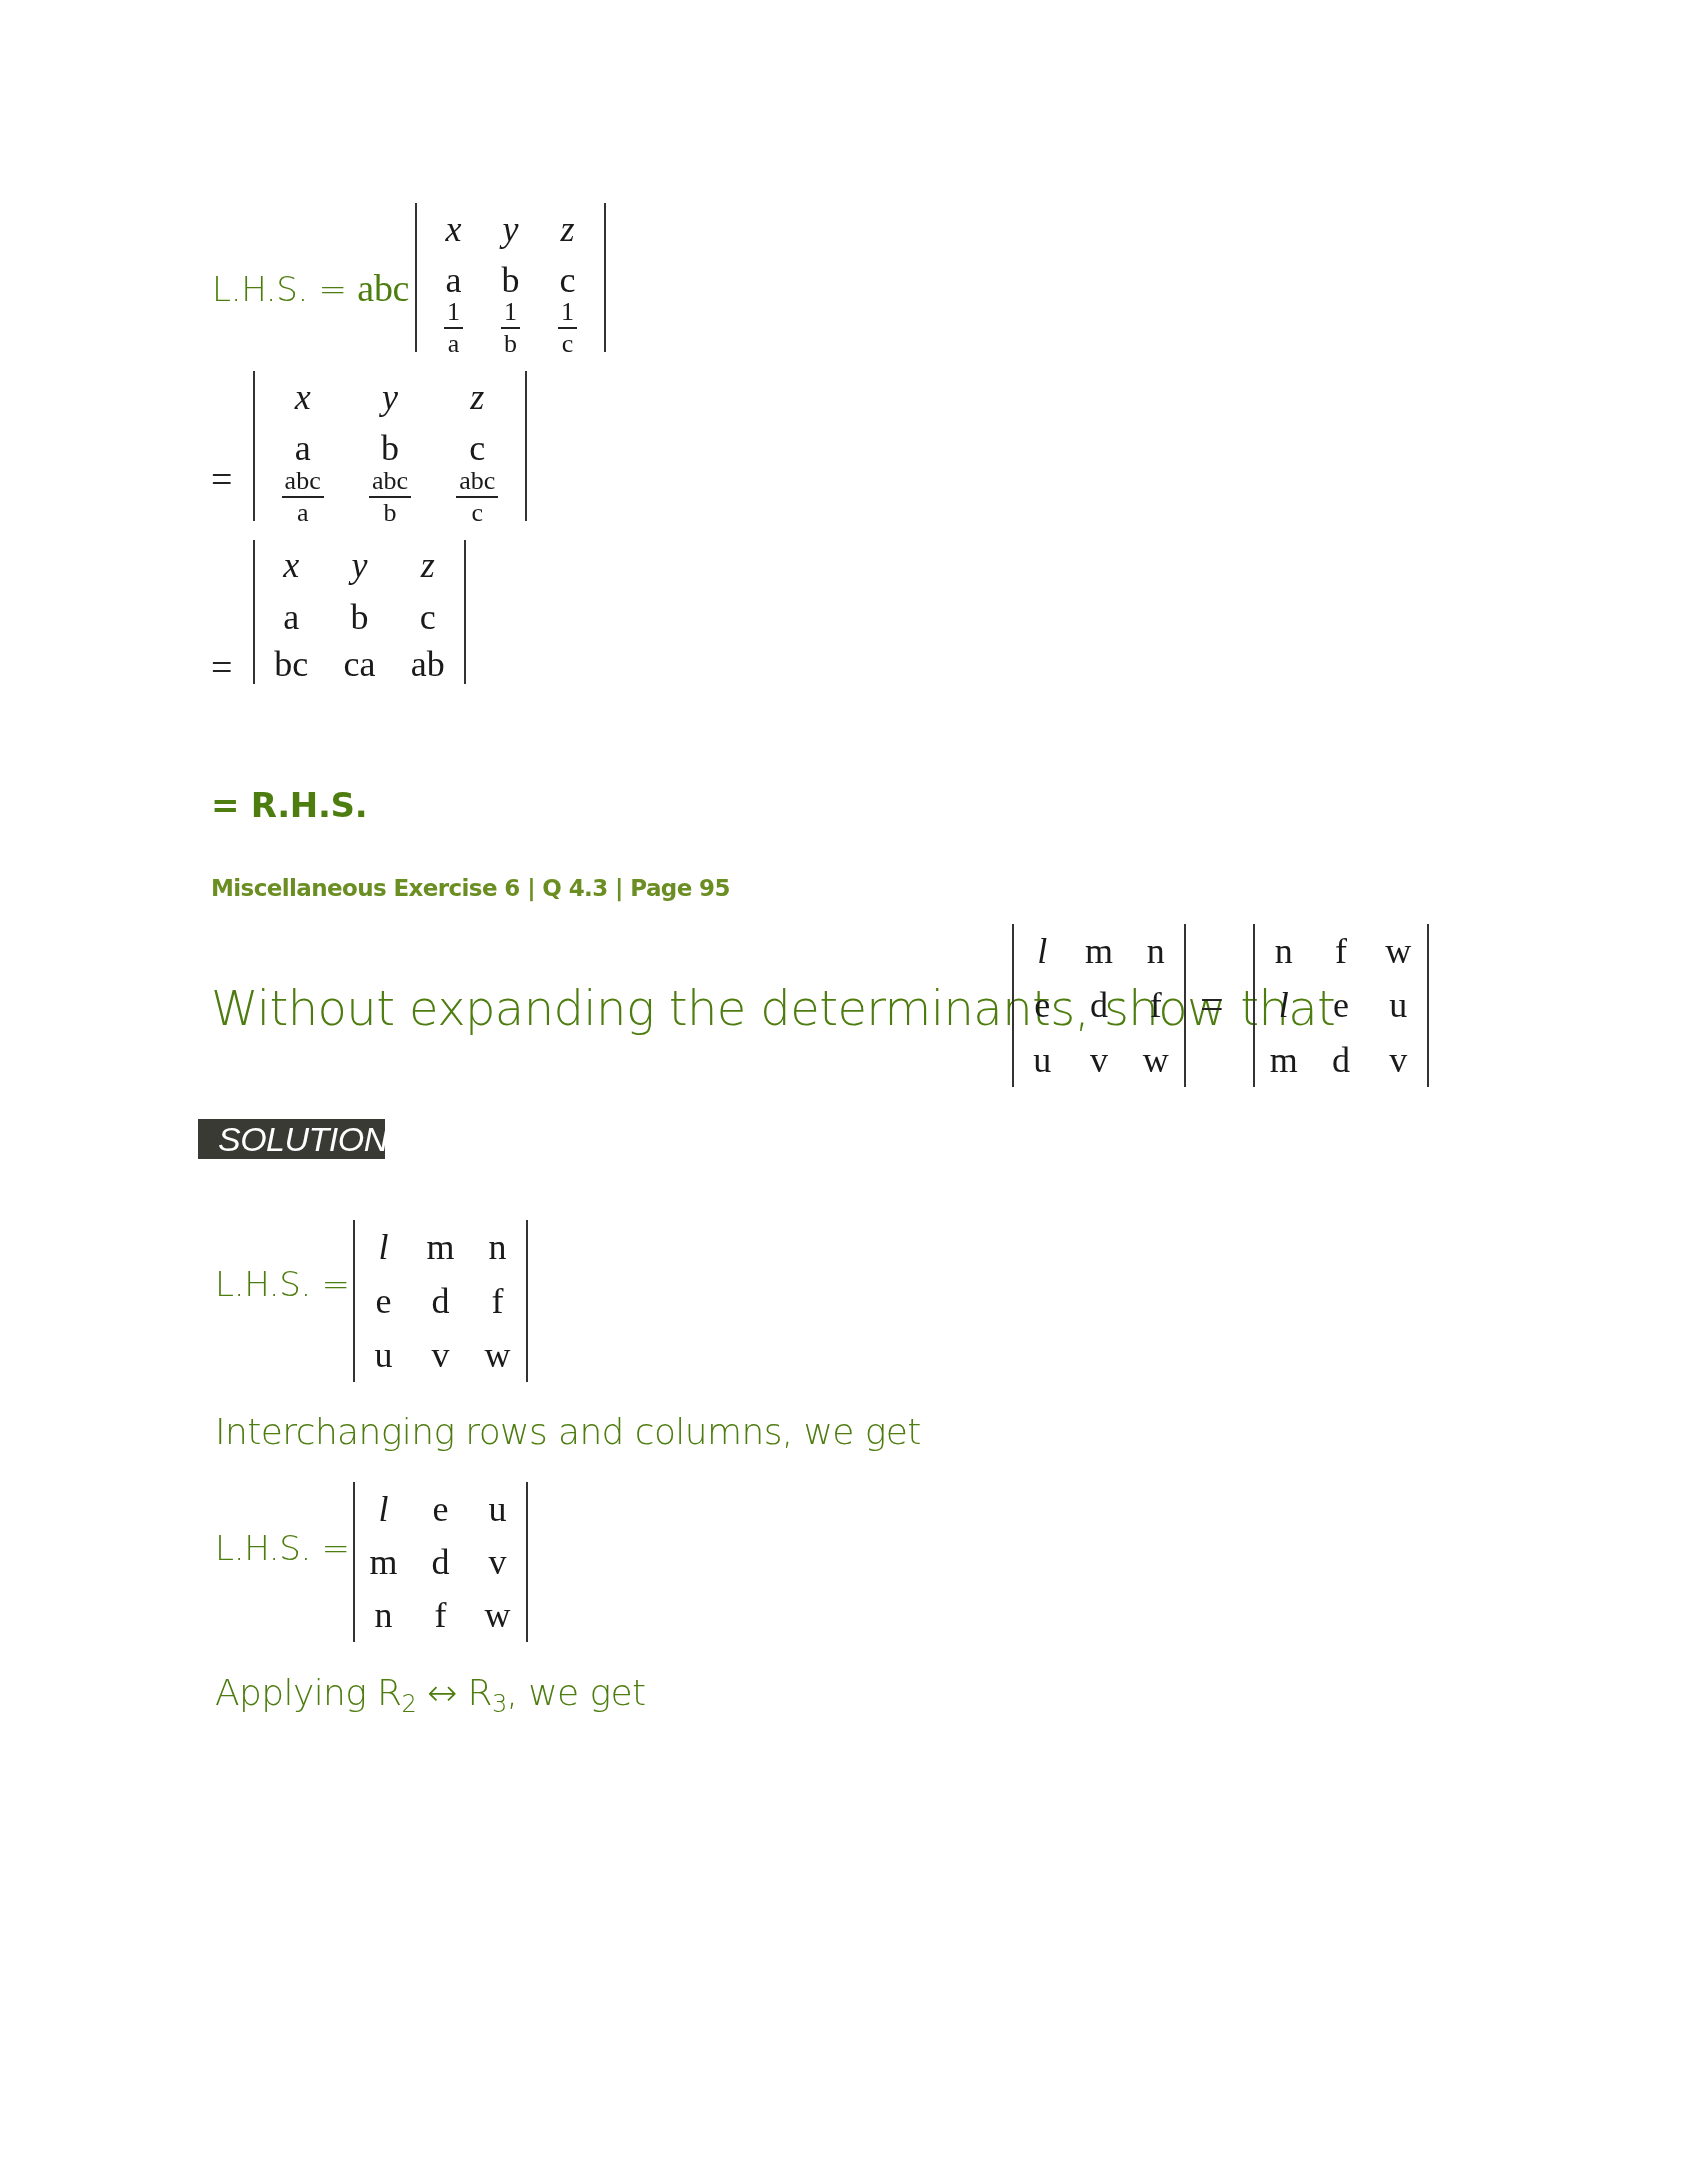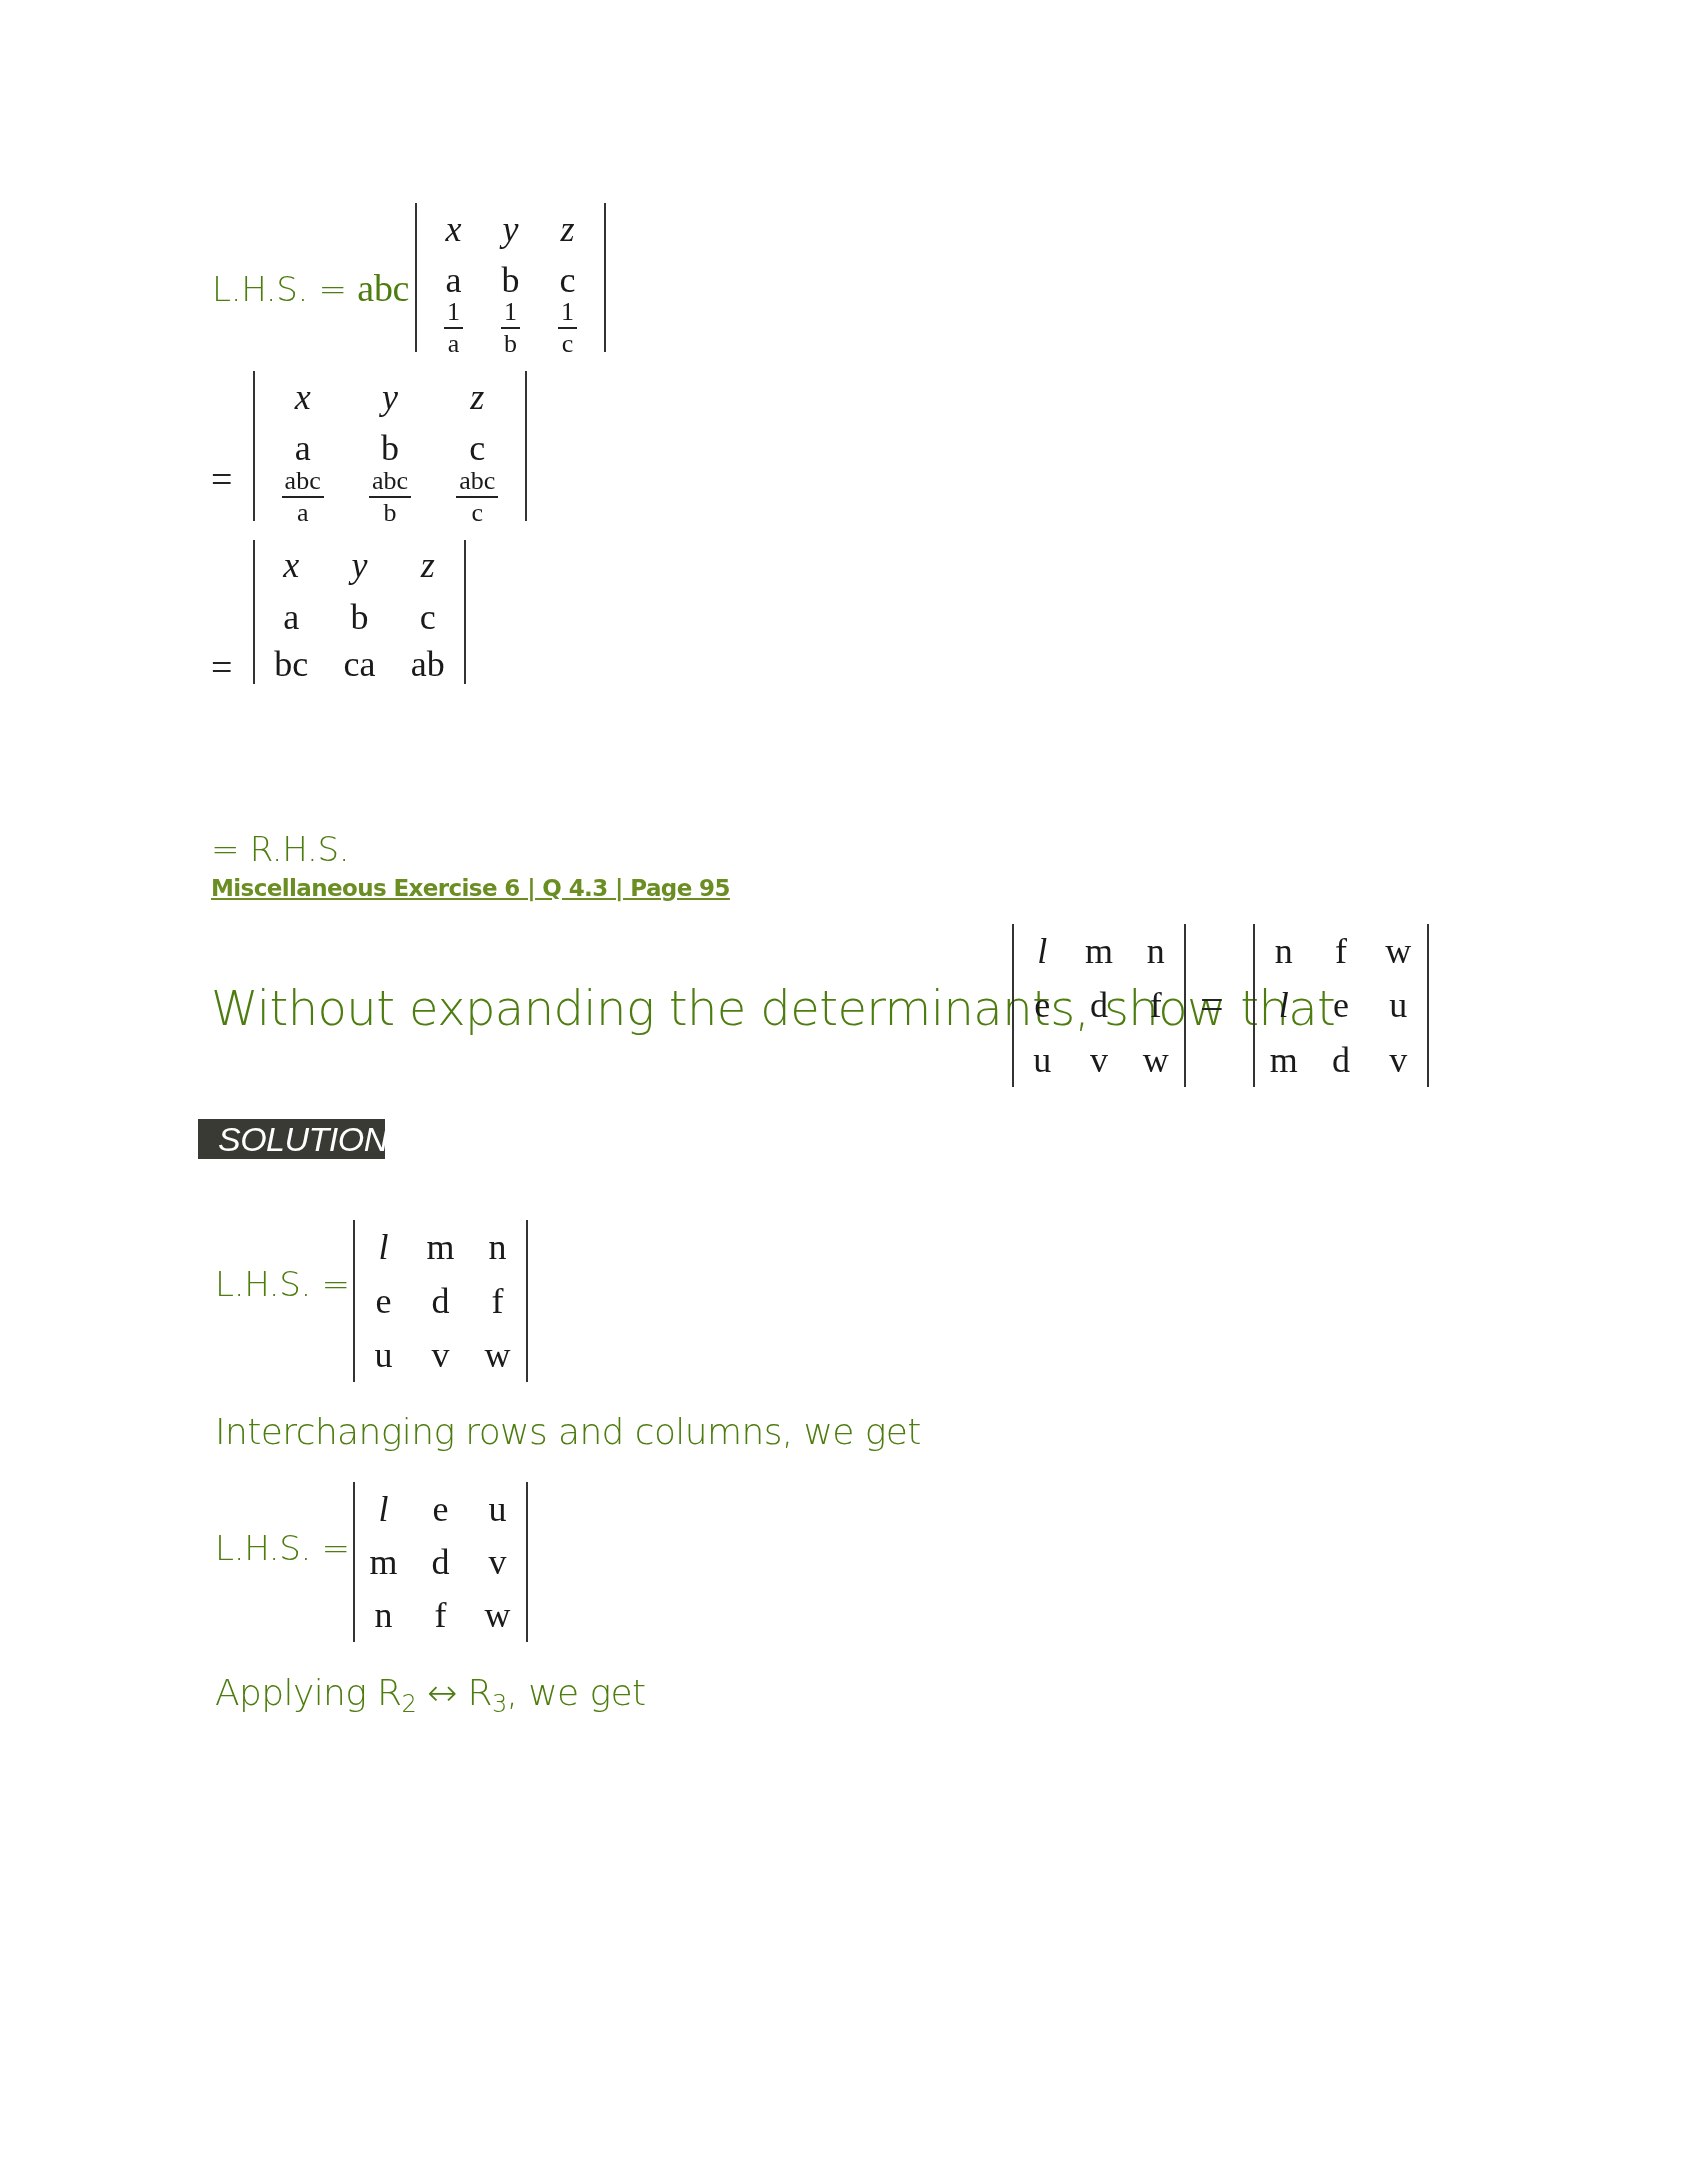--- a/index.html
+++ b/index.html
@@ -8,21 +8,21 @@
   .serif { font-family: "Liberation Serif", "DejaVu Serif", serif; }
   .abs { position: absolute; }
   .txt { font-size: 34px; white-space: nowrap; line-height: 1; color: #4d7c0f; letter-spacing: -0.3px; }
   .det { position: absolute; border-left: 2px solid #333; border-right: 2px solid #333; box-sizing: border-box; }
   .det-grid { position: absolute; left: 0; right: 0; top: 0; bottom: 0; display: grid; }
   .cell { display: flex; align-items: center; justify-content: center; font-family: "Liberation Serif", "DejaVu Serif", serif; font-size: 36px; color: #1a1a1a; }
   .cell.ital { font-style: italic; }
   .frac { display: inline-flex; flex-direction: column; align-items: center; line-height: 1; font-size: 26px; }
   .frac .num { padding: 0 3px 2px 3px; border-bottom: 2px solid #222; }
   .frac .den { padding-top: 2px; }
-  .heading { font-family: "DejaVu Sans", "Liberation Sans", sans-serif; font-size: 23px; font-weight: bold; color: #6b8e23; white-space: nowrap; letter-spacing: -0.6px; text-decoration: underline; }
+  .heading { font-family: "DejaVu Sans", "Liberation Sans", sans-serif; font-size: 23px; font-weight: bold; color: #6b8e23; white-space: nowrap; letter-spacing: -0.6px; }
   .solution { background: #3a3a34; color: #ffffff; font-family: "Liberation Sans", sans-serif; font-style: italic; font-size: 34px; line-height: 40px; padding: 0 0 0 20px; letter-spacing: -0.5px; }
   .eqsign { font-family: "Liberation Serif", serif; font-size: 38px; }
   sub { font-size: 24px; vertical-align: -7px; line-height: 0; }
 </style>
 </head>
 <body>
 
 <div class="abs txt sans" style="left:212px; top:269px;">
   <span>L.H.S. = </span><span class="serif" style="font-size:38px;">abc</span>
 </div>
@@ -94,21 +94,21 @@
     <div class="cell ital">z</div>
     <div class="cell">a</div>
     <div class="cell">b</div>
     <div class="cell">c</div>
     <div class="cell">bc</div>
     <div class="cell">ca</div>
     <div class="cell">ab</div>
   </div>
 </div>
 
-<div class="abs txt sans" style="left:211px; top:832px;">= R.H.S.</div>
+<div class="abs txt sans" style="left:211px; top:788px;font-weight:bold;">= R.H.S.</div>
 
 <div class="abs heading" style="left:211px; top:875px;">Miscellaneous Exercise 6 | Q 4.3 | Page 95</div>
 
 <div class="abs txt sans" style="left:211px; top:984px; font-size:48px; letter-spacing:-0.6px;">Without expanding the determinants, show that</div>
 
 <div class="det" style="left:1012px; top:924px; width:174px; height:163px;">
   <div class="det-grid" style="grid-template-columns: 1fr 1fr 1fr; grid-template-rows: 1fr 1fr 1fr;">
     <div class="cell ital">l</div>
     <div class="cell">m</div>
     <div class="cell">n</div>

